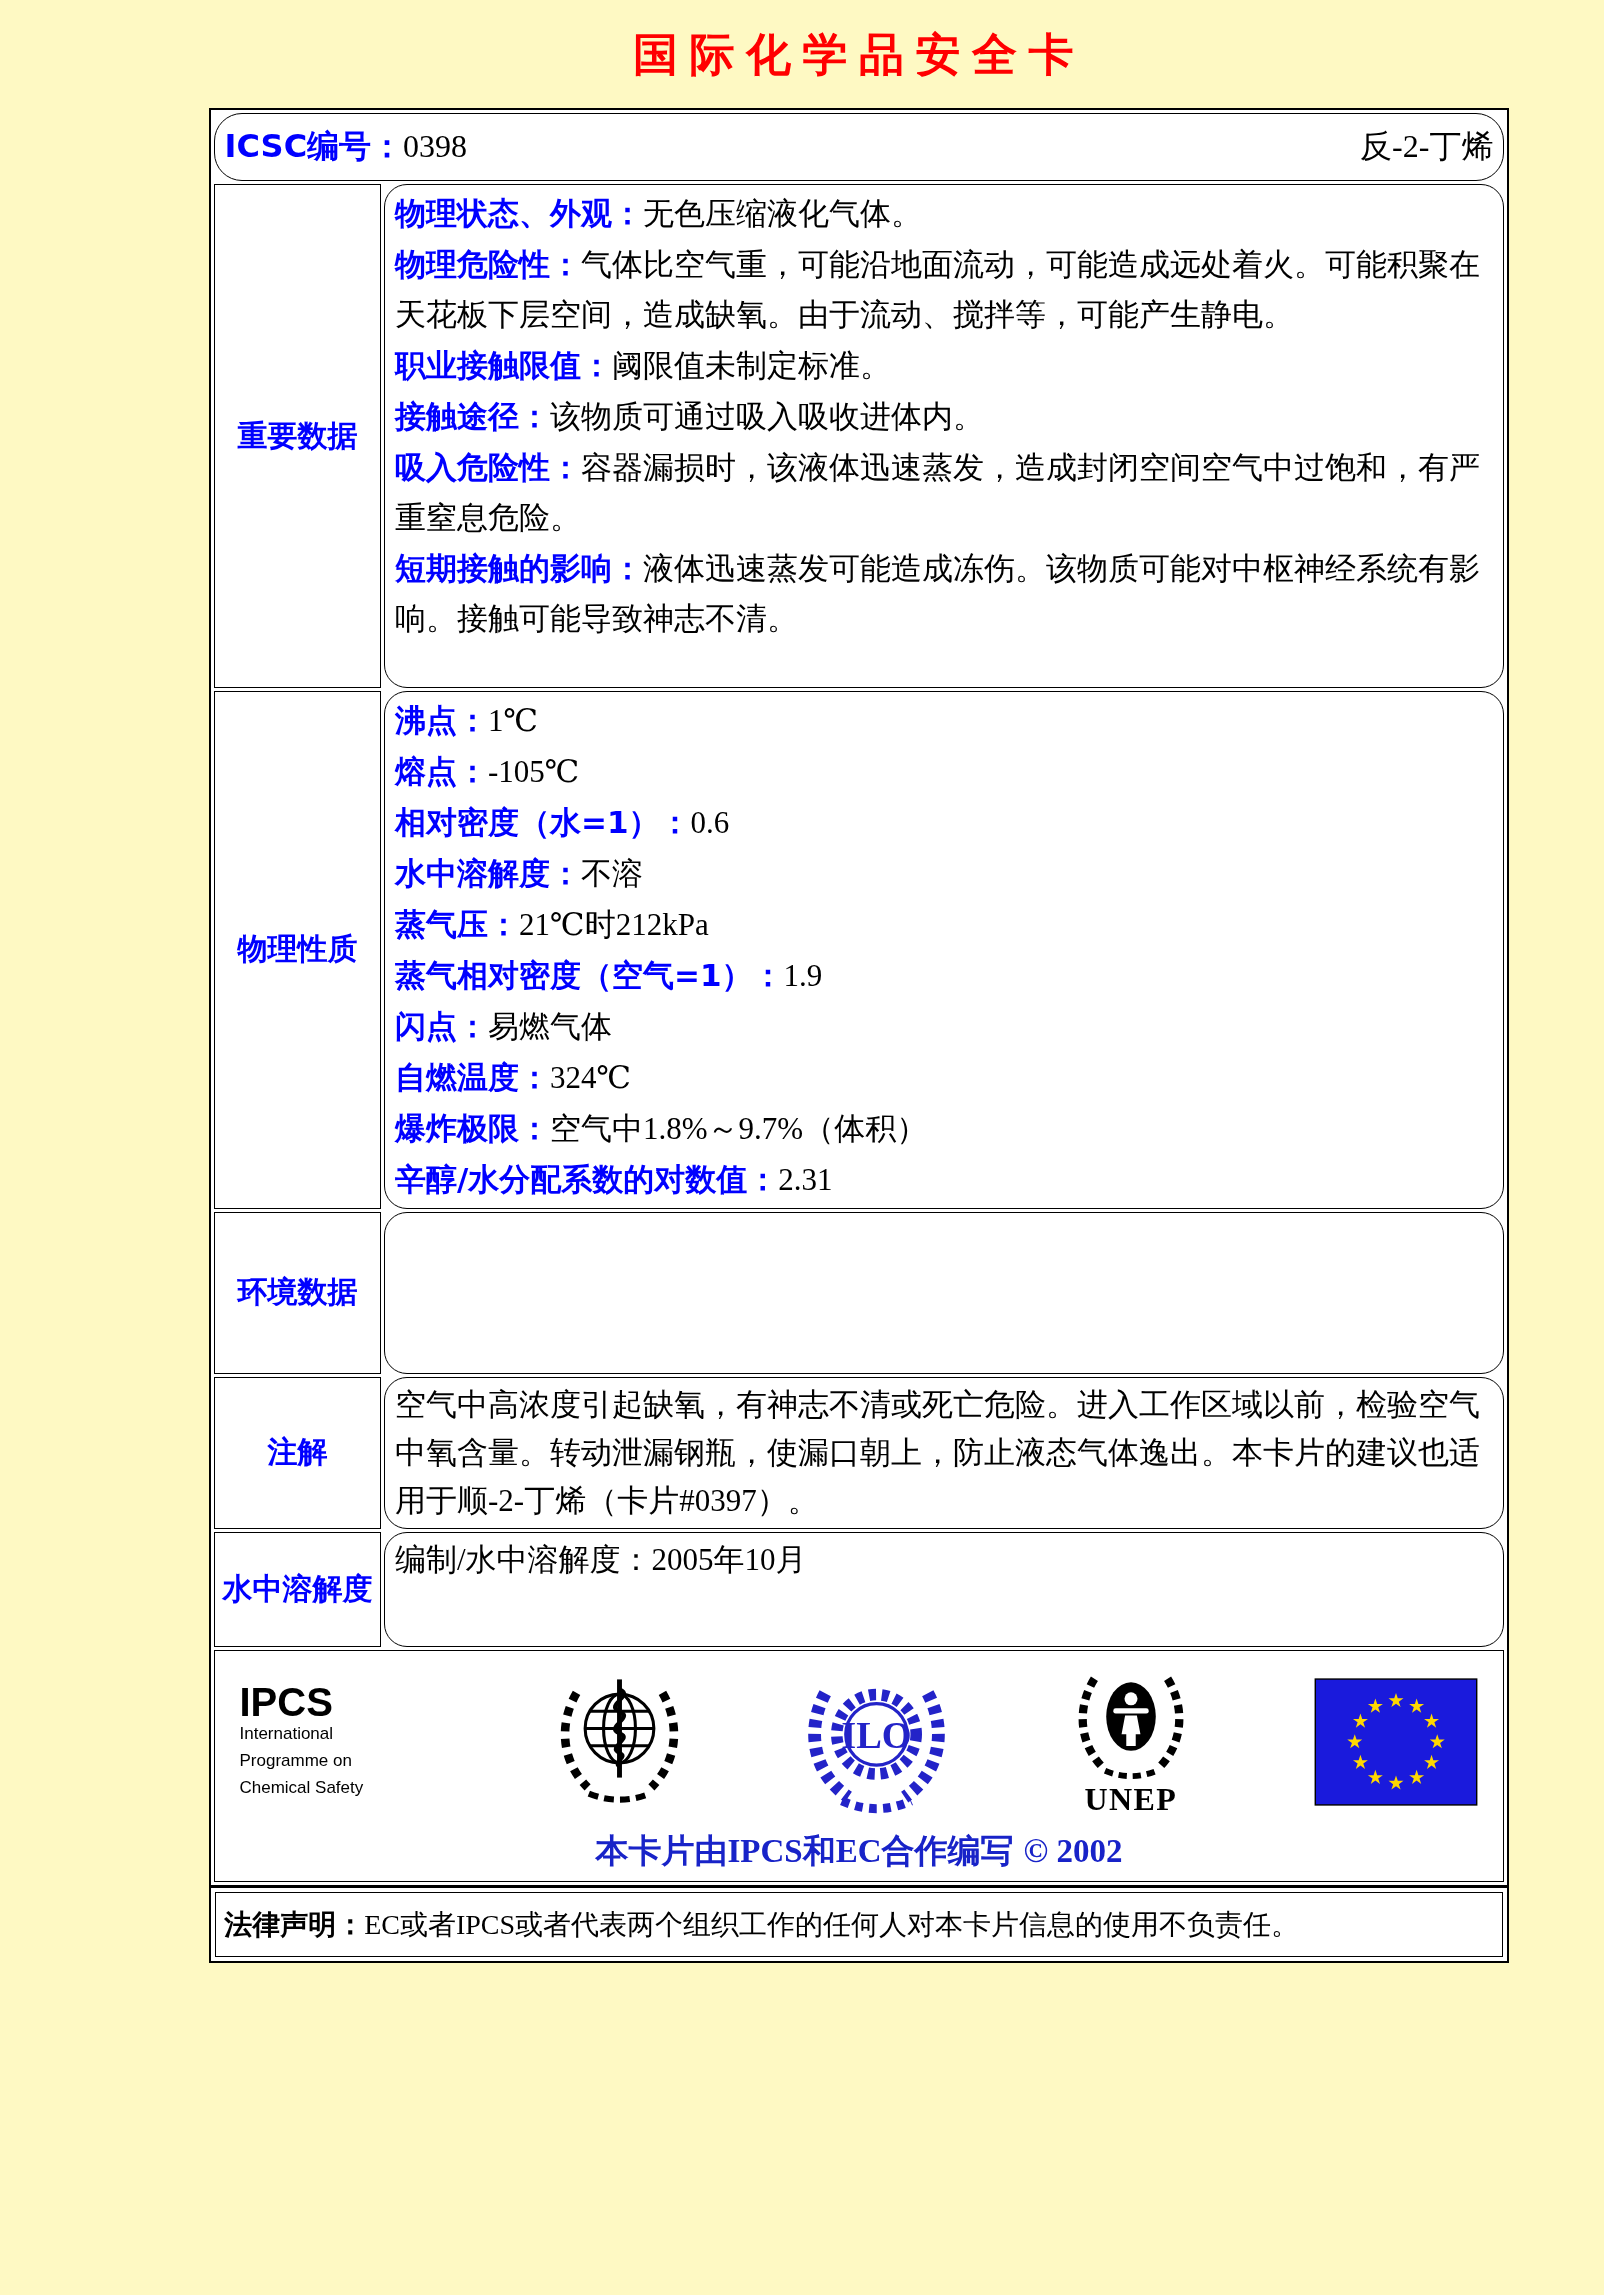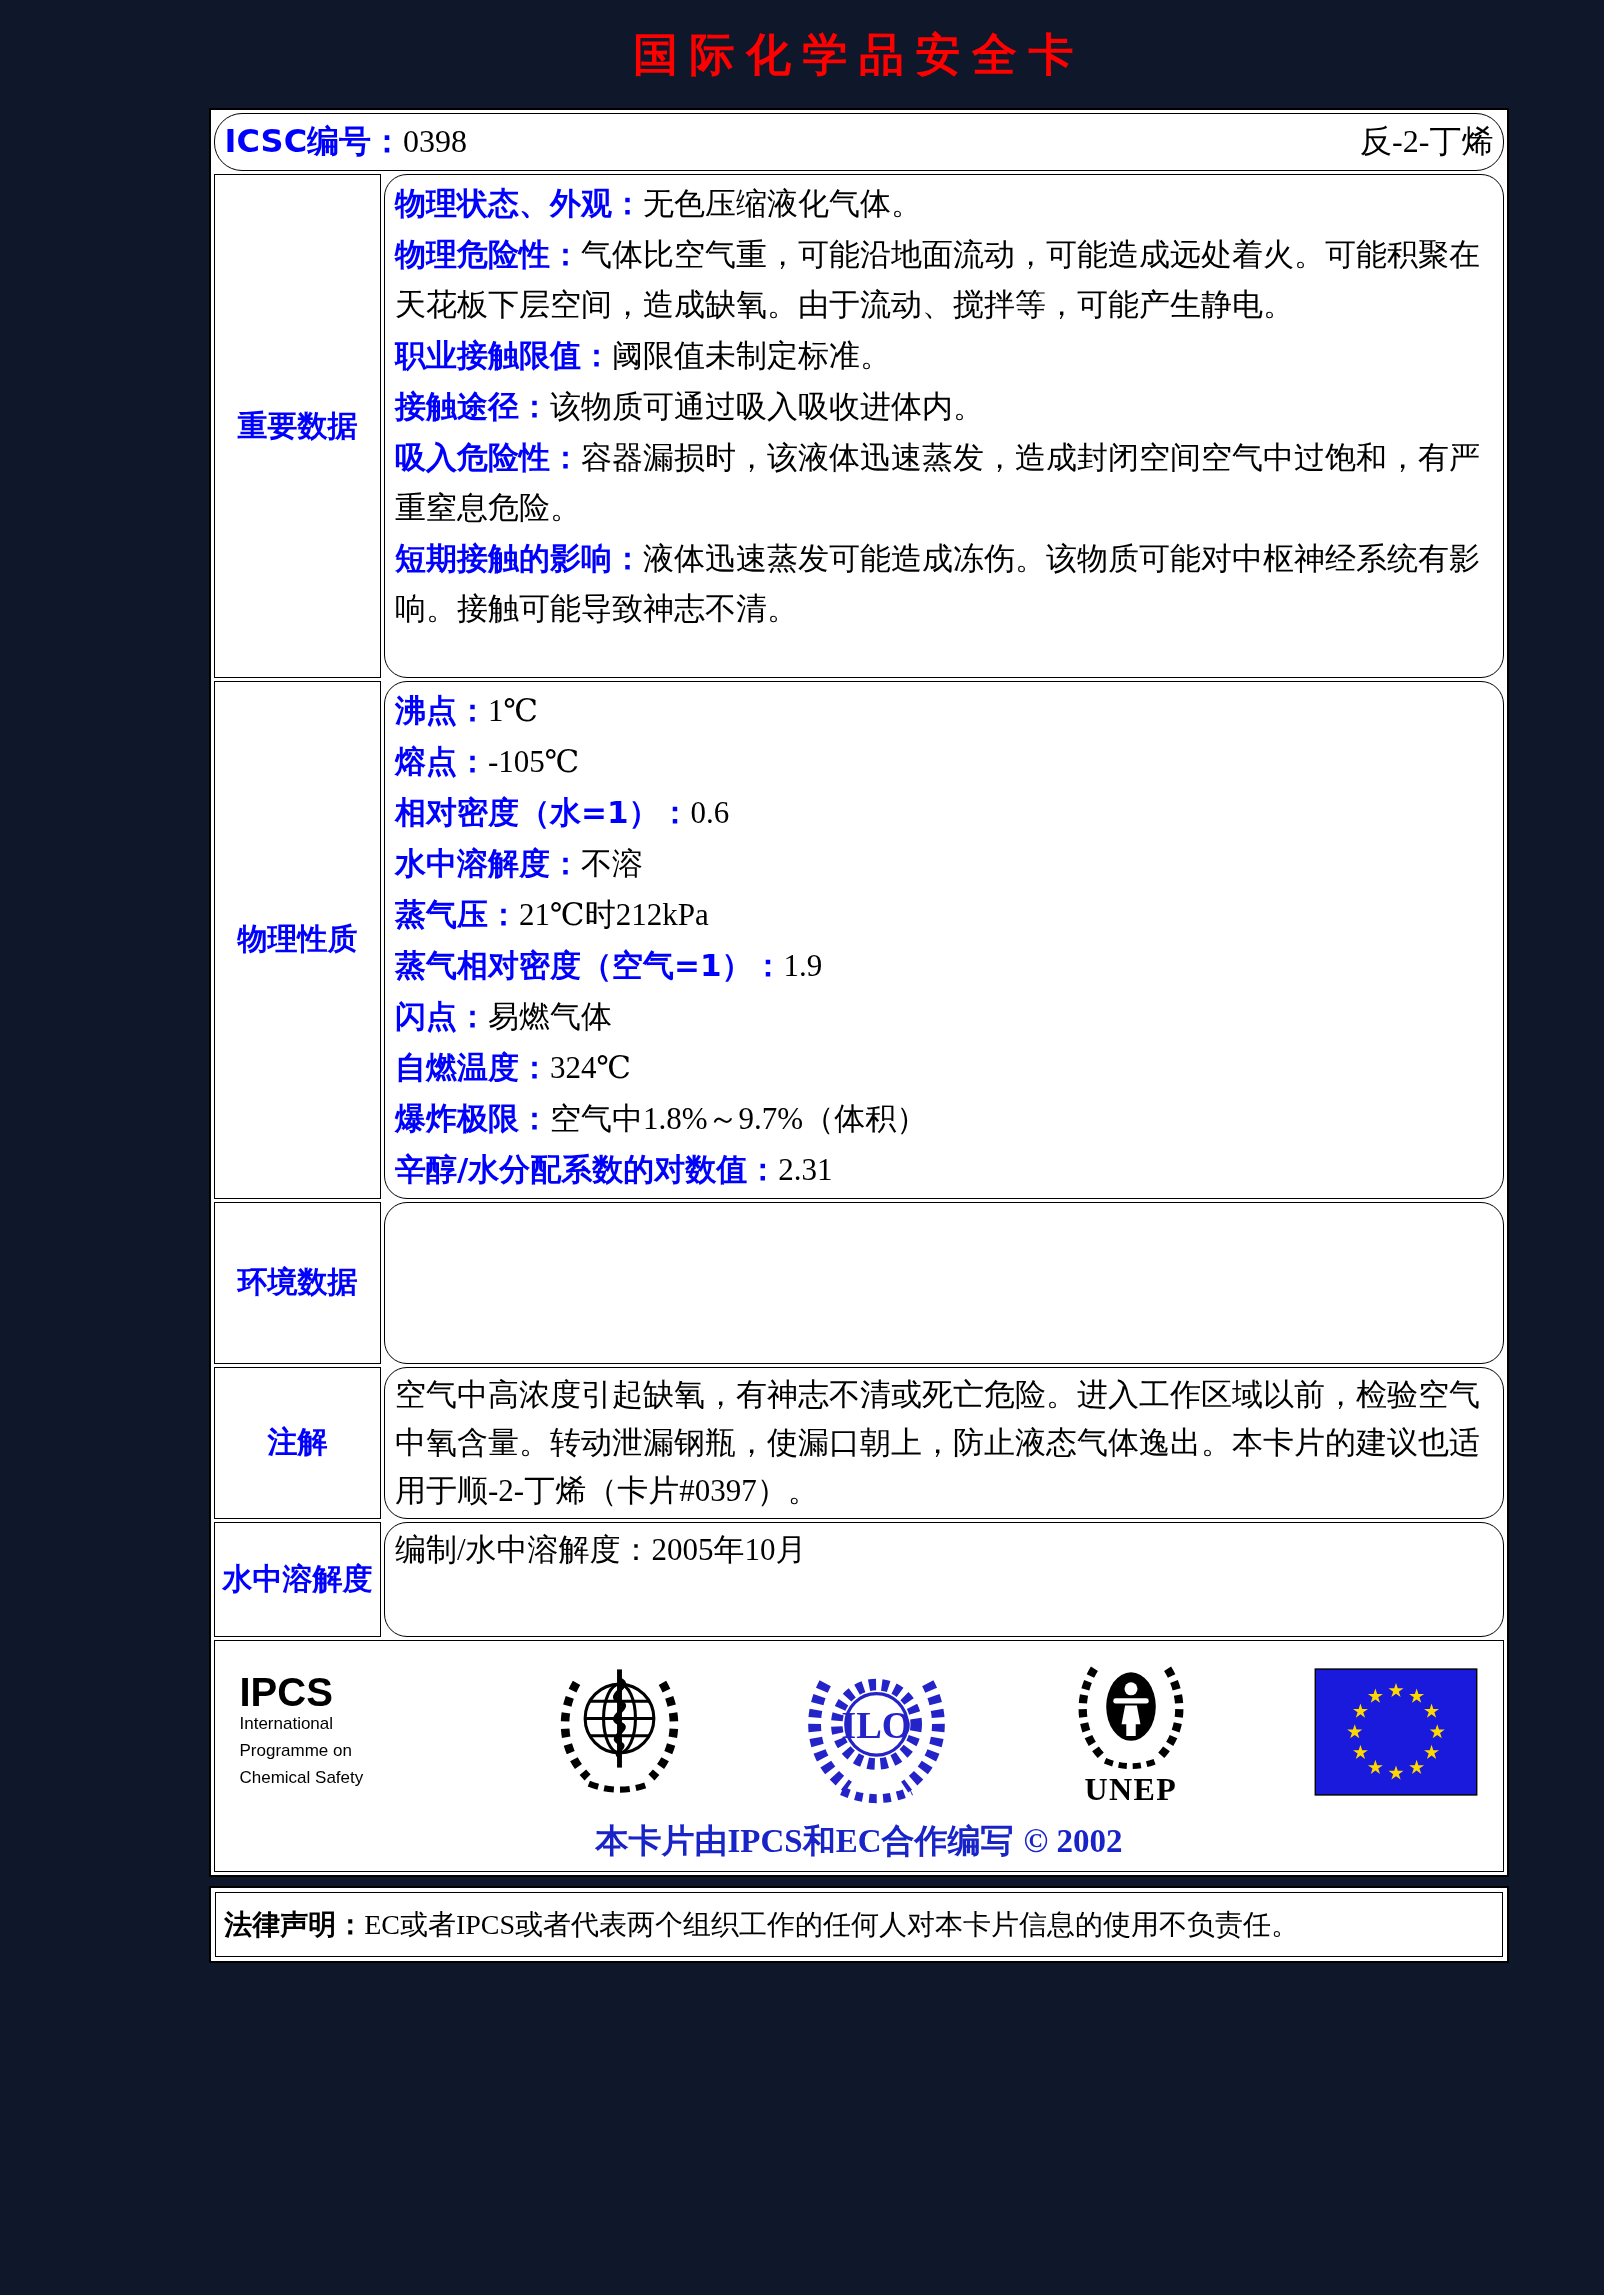--- a/index.html
+++ b/index.html
@@ -11,21 +11,21 @@
     --eu_star_yellow:#FFD800;
     --border_black:#000000;
   }
   *{box-sizing:border-box;}
   html,body{margin:0;padding:0;background:#ffffff;}
   body{
     width:1604px;height:2295px;
     font-family:"Liberation Serif","DejaVu Serif",serif;
     color:#000;
   }
-  .page{position:relative;width:1604px;height:2295px;background:#0f172a;overflow:hidden;}
+  .page{position:relative;width:1604px;height:2295px;background:#fef9c3;overflow:hidden;}
 
   .doc-title{
     position:absolute;top:24.5px;left:209px;width:1300px;
     text-align:center;
     color:var(--title_red);
     font-size:45px;font-weight:bold;letter-spacing:11.5px;
     font-family:"DejaVu Serif","Liberation Serif",serif;
   }
 
   table.card{
@@ -38,21 +38,21 @@
 
   .label-cell{
     vertical-align:middle !important;
     text-align:center;
     color:var(--label_blue);
     font-family:"DejaVu Sans","Liberation Sans",sans-serif;
     font-weight:bold;font-size:30px;
   }
   .content-cell{padding:2.9px 10px;font-size:31px;line-height:50px;border-radius:23px;}
 
-  .r-header td{height:58px;vertical-align:middle;border-radius:28px;}
+  .r-header td{height:68px;vertical-align:middle;border-radius:28px;}
   .r-important .content-cell{height:504px;}
   .r-physical .content-cell{height:515px;}
   .r-env .content-cell{height:162px;}
   .r-notes .content-cell{height:148px;line-height:48px;}
   .r-additional .content-cell{height:115px;}
   .r-footer td{height:202px;}
 
   .hdr{display:flex;justify-content:space-between;align-items:center;height:100%;
        padding:0 8.6px;font-size:32px;}
   .hdr .lbl{font-size:32px;}

